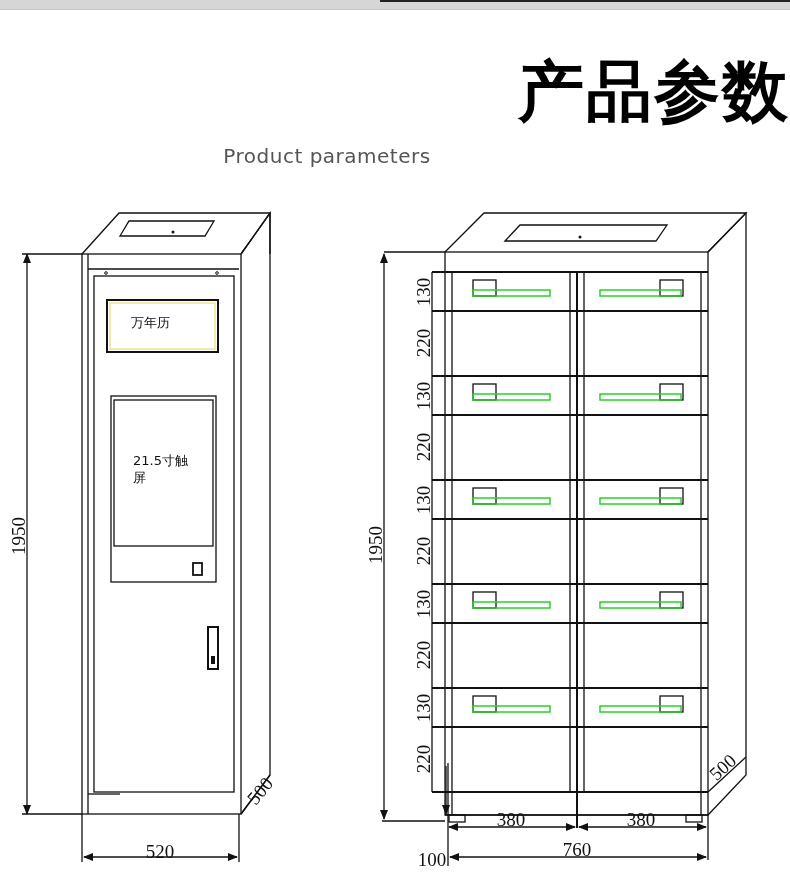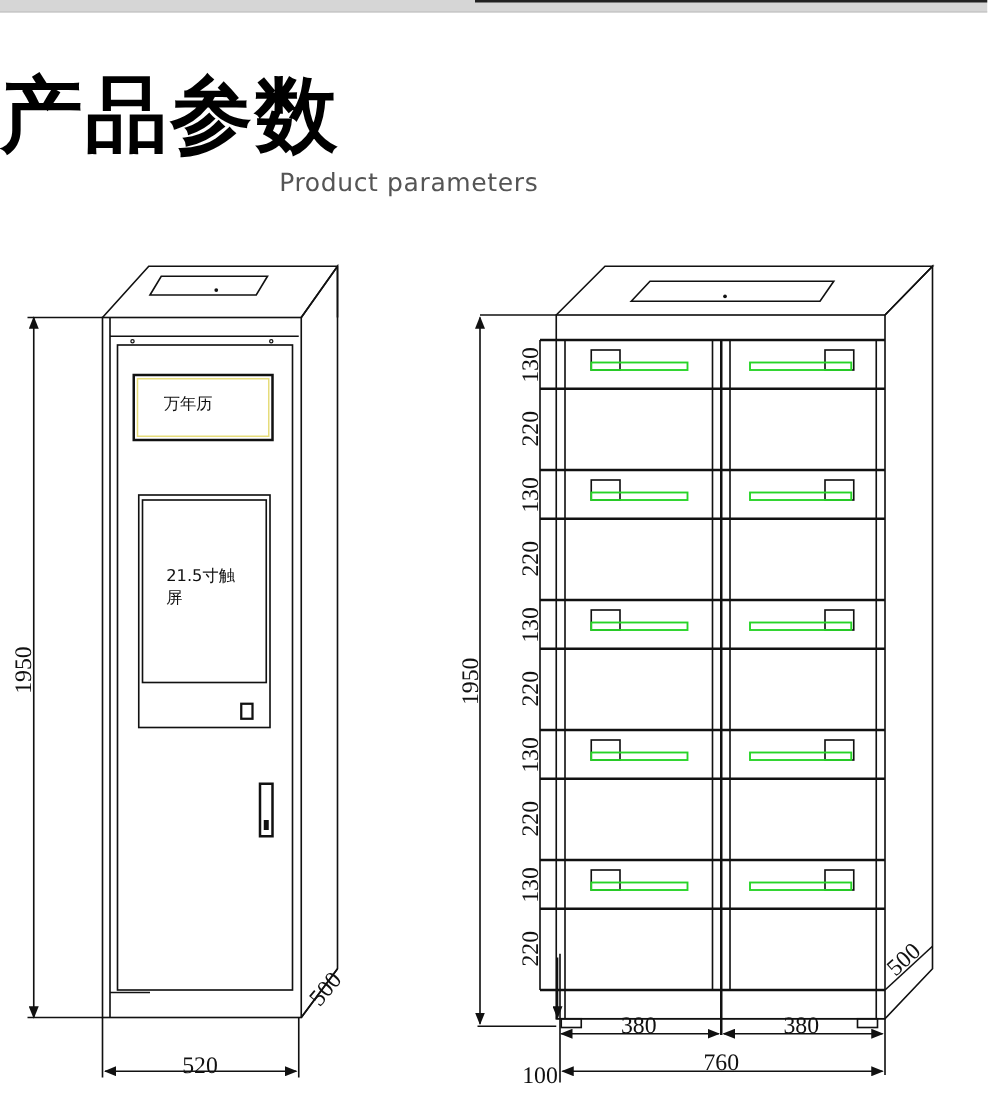--- a/index.html
+++ b/index.html
@@ -1,20 +1,20 @@
 <!DOCTYPE html>
 <html><head>
 <meta charset="utf-8">
 <style>
   html,body{margin:0;padding:0;background:#fff;}
   body{width:790px;height:895px;position:relative;overflow:hidden;font-family:"DejaVu Sans",sans-serif;}
   .topbar{position:absolute;left:0;top:0;width:790px;height:9px;background:#d6d6d6;border-bottom:1px solid #c4c4c4;}
   .topbar .dark{position:absolute;left:380px;top:0;width:410px;height:2px;background:#222;}
-  .title{position:absolute;left:0;top:52px;width:790px;text-align:left;font-size:66px;font-weight:bold;color:#000;letter-spacing:2px;line-height:80px;}
-  .subtitle{position:absolute;left:0;top:134px;width:654px;text-align:center;font-size:20px;color:#555;letter-spacing:0.5px;}
+  .title{position:absolute;left:0;top:52px;width:790px;text-align:right;font-size:66px;font-weight:bold;color:#000;letter-spacing:2px;line-height:80px;}
+  .subtitle{position:absolute;left:0;top:144px;width:654px;text-align:center;font-size:20px;color:#555;letter-spacing:0.5px;}
   svg{position:absolute;left:0;top:0;}
   .ln{stroke:#111;stroke-width:1.3;fill:none;}
   .thk{stroke:#111;stroke-width:2;fill:none;}
   .grn{stroke:#27d427;stroke-width:1.5;fill:none;}
   .dim{font-family:"Liberation Serif",serif;font-size:19px;fill:#111;}
   .lbl{font-family:"DejaVu Sans",sans-serif;font-size:13px;fill:#111;}
 </style>
 </head>
 <body>
 

